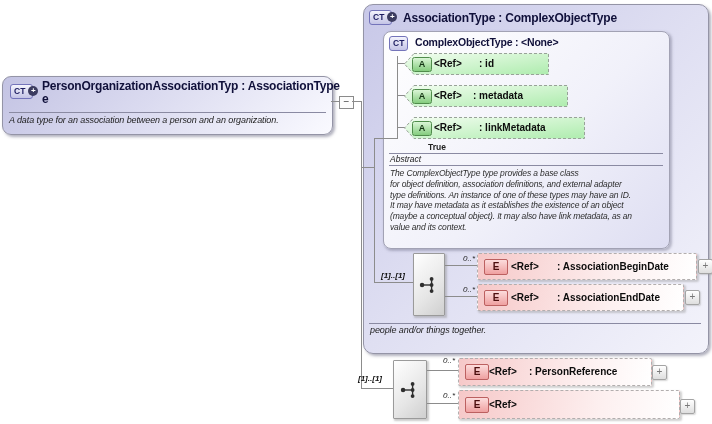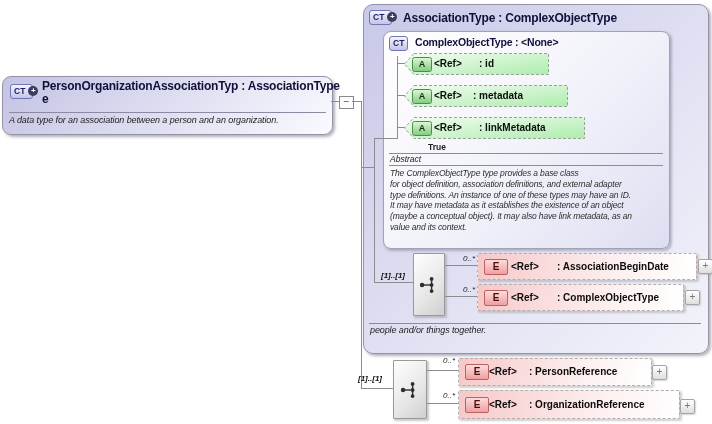--- a/index.html
+++ b/index.html
@@ -178,21 +178,21 @@
   <div class="row-el" style="left:477px;top:253px;width:218px;height:25px;">
     <span class="eb" style="left:6px;top:5px;">E</span>
     <span class="rtxt" style="left:33px;top:0;line-height:25px;">&lt;Ref&gt;</span>
     <span class="rtxt" style="left:79px;top:0;line-height:25px;">: AssociationBeginDate</span>
   </div>
   <div class="plusbox" style="left:698px;top:259px;">+</div>
 
   <div class="row-el" style="left:477px;top:284px;width:205px;height:25px;">
     <span class="eb" style="left:6px;top:5px;">E</span>
     <span class="rtxt" style="left:33px;top:0;line-height:25px;">&lt;Ref&gt;</span>
-    <span class="rtxt" style="left:79px;top:0;line-height:25px;">: ComplexObjectType</span>
+    <span class="rtxt" style="left:79px;top:0;line-height:25px;">: AssociationEndDate</span>
   </div>
   <div class="plusbox" style="left:685px;top:290px;">+</div>
 
   <span class="card-b" style="left:358px;top:374px;">[1]..[1]</span>
   <div class="seq" style="left:393px;top:360px;width:32px;height:57px;">
     <svg viewBox="0 0 30 30" width="26" height="26">
       <line x1="7" y1="15" x2="18" y2="15" stroke="#2e2e2e" stroke-width="1.6"></line>
       <line x1="18" y1="8" x2="18" y2="22" stroke="#2e2e2e" stroke-width="1.6"></line>
       <circle cx="7" cy="15" r="2.6" fill="#2e2e2e"></circle>
       <circle cx="18" cy="8" r="2.2" fill="#2e2e2e"></circle>
@@ -206,17 +206,16 @@
   <div class="row-el" style="left:458px;top:358px;width:192px;height:26px;">
     <span class="eb" style="left:6px;top:5px;">E</span>
     <span class="rtxt" style="left:30px;top:0;line-height:26px;">&lt;Ref&gt;</span>
     <span class="rtxt" style="left:70px;top:0;line-height:26px;">: PersonReference</span>
   </div>
   <div class="plusbox" style="left:652px;top:365px;">+</div>
 
   <div class="row-el" style="left:458px;top:390px;width:220px;height:27px;">
     <span class="eb" style="left:6px;top:6px;">E</span>
     <span class="rtxt" style="left:30px;top:0;line-height:27px;">&lt;Ref&gt;</span>
-    <span class="rtxt" style="left:70px;top:0;line-height:27px;">: OrganizationReference</span>
   </div>
   <div class="plusbox" style="left:680px;top:399px;">+</div>
 
 </div>
 
 </body></html>

